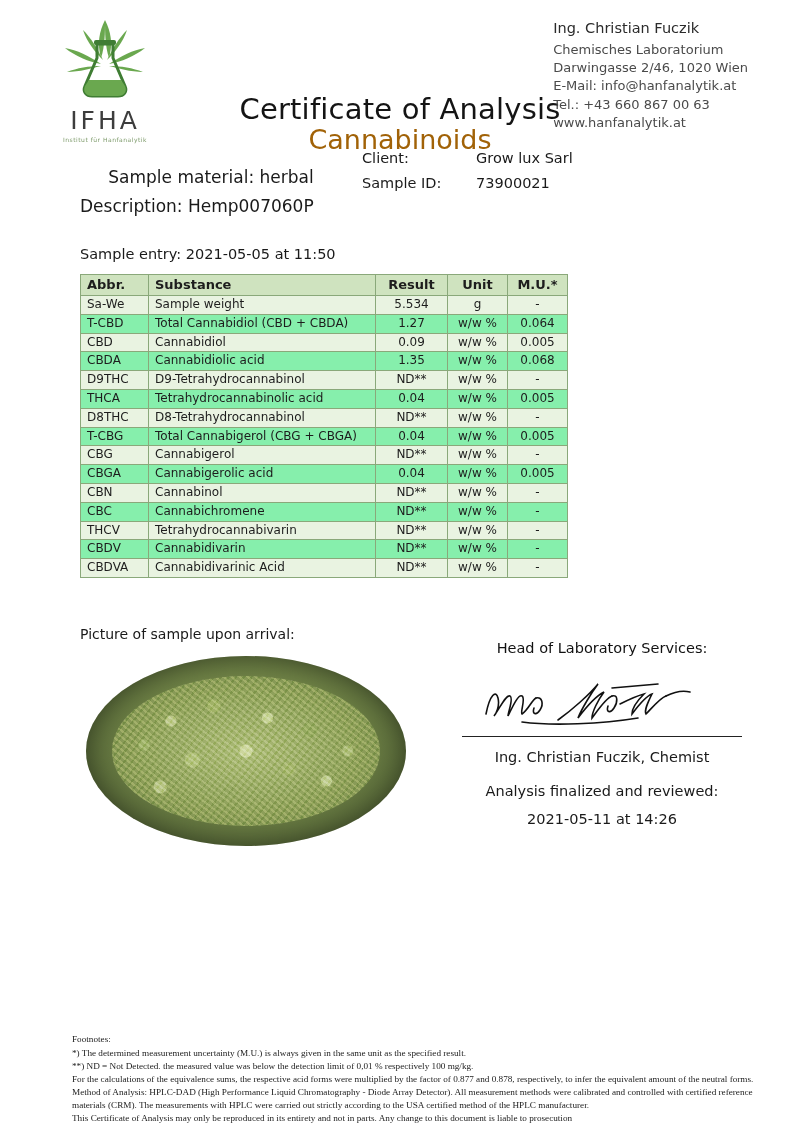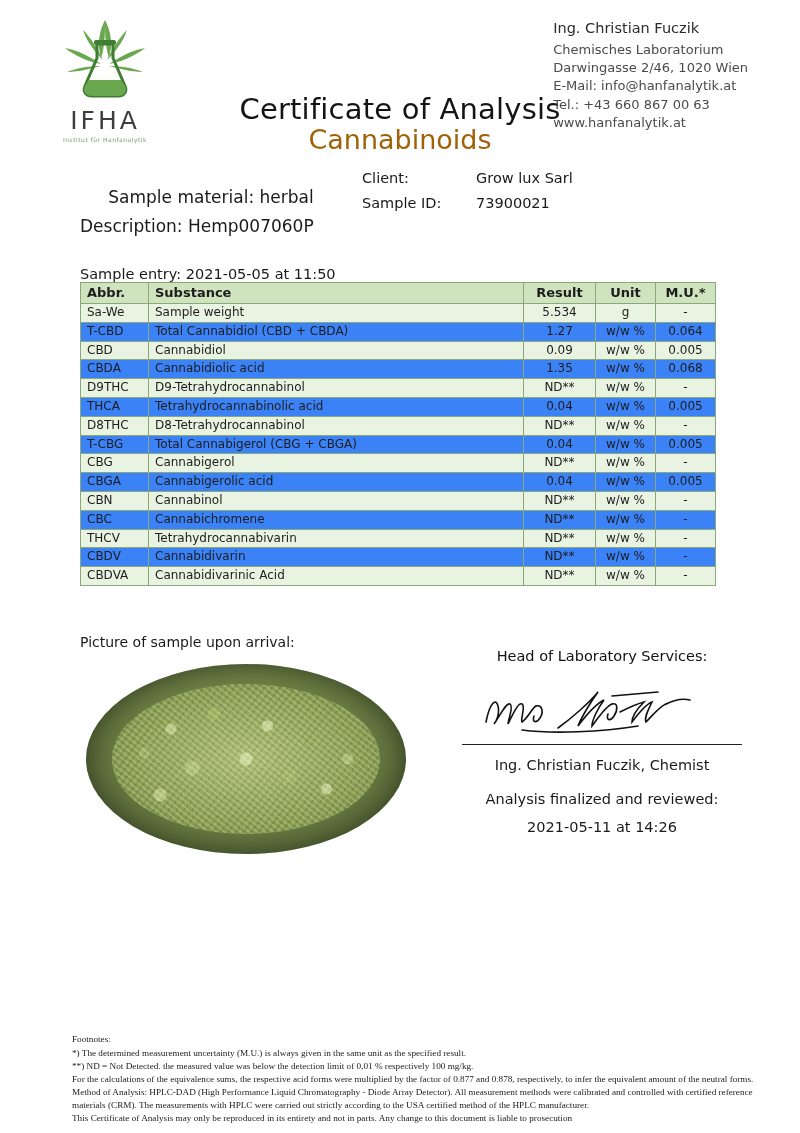--- a/index.html
+++ b/index.html
@@ -72,21 +72,21 @@
   }
   .title-2 {
     font-size: 27px;
     color: #a16207;
     margin-top: -2px;
   }
 
   
   .meta {
     position: relative;
-    margin-top: 40px;
+    margin-top: 20px;
     height: 70px;
   }
   .meta-left {
     position: absolute;
     left: 80px;
     top: 17px;
     font-size: 17px;
     line-height: 1.72;
     text-align: right;
   }
@@ -101,42 +101,42 @@
   .meta-right .lbl { display: inline-block; width: 114px; }
 
   .sample-entry {
     margin-top: 30px;
     margin-left: 80px;
     font-size: 14.5px;
   }
 
   
   table.coa {
-    margin: 0 0 0 80px;
+    margin: 12px 0 0 80px;
     border-collapse: collapse;
-    width: 636px;
+    width: 488px;
     font-size: 12px;
   }
   table.coa th, table.coa td {
     border: 1px solid #8aa87a;
     padding: 2px 6px;
     height: 18.6px;
     line-height: 1.15;
     color: #1d1d1d;
   }
   table.coa thead th {
     background: #cfe3bf;
     font-weight: bold;
     font-size: 13px;
     text-align: left;
     height: 21px;
   }
   table.coa thead th.c { text-align: center; }
   table.coa tbody tr { background: #e9f3e1; }
-  table.coa tbody tr.alt { background: #3b82f6; }
+  table.coa tbody tr.alt { background: #86efac; }
   td.abbr { width: 68px; }
   td.subs { }
   td.res, td.unit, td.mu { text-align: center; }
   td.res { width: 72px; }
   td.unit { width: 60px; }
   td.mu  { width: 60px; }
 
   
   .lower {
     position: relative;

